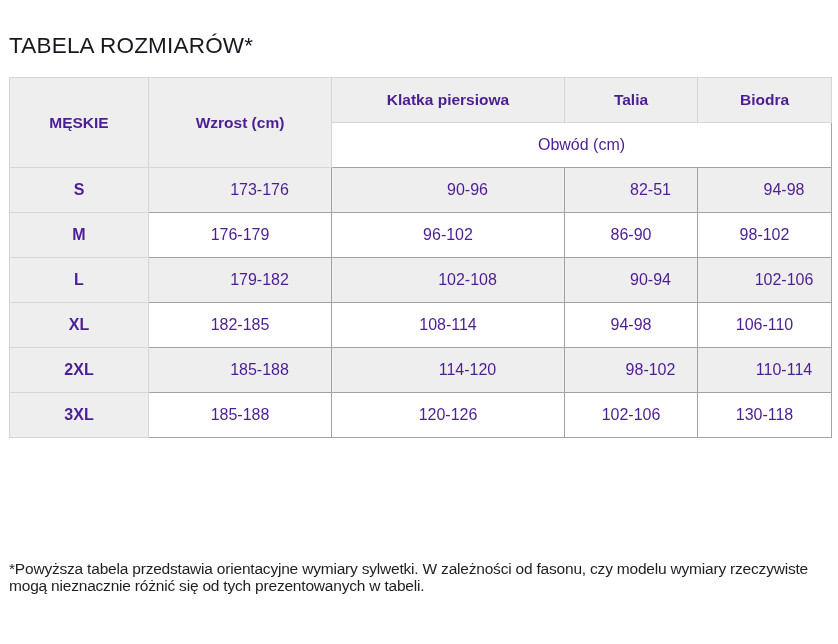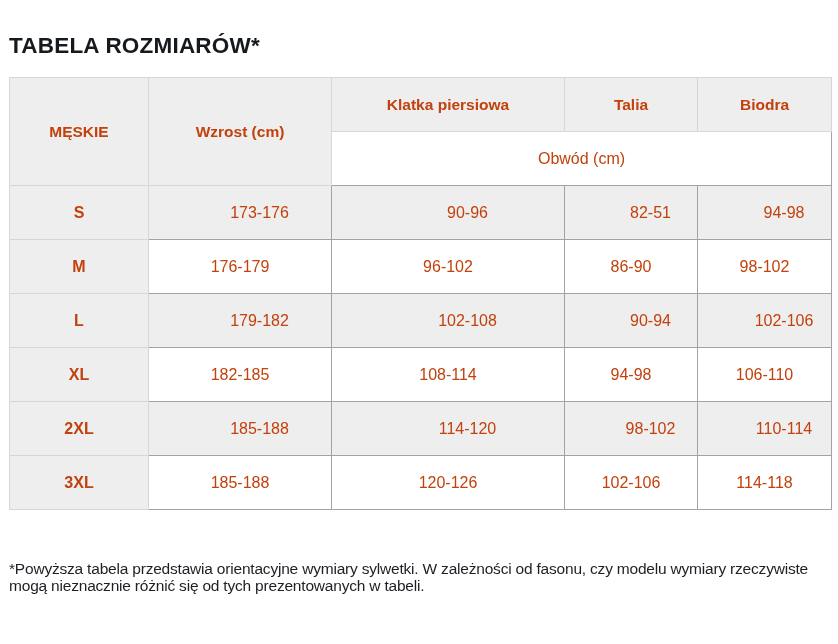--- a/index.html
+++ b/index.html
@@ -1,33 +1,33 @@
 <!DOCTYPE html>
 <html><head>
 <meta charset="utf-8">
 <style>
   * { box-sizing: border-box; margin: 0; padding: 0; }
   html, body { width: 838px; height: 644px; background: #ffffff; overflow: hidden; }
   body { position: relative; font-family: "Liberation Sans", "DejaVu Sans", sans-serif; color: #1a1d22; }
 
   .title {
     position: absolute; left: 9px; top: 33px;
-    font-size: 22.5px; font-weight: bold; letter-spacing: 0.2px; color: #16191e;
+    font-size: 22.5px; font-weight: normal; letter-spacing: 0.2px; color: #16191e;
   }
 
   table.size-table {
     position: absolute; left: 9px; top: 77px;
     border-collapse: collapse; table-layout: fixed;
     width: 822px;
   }
   table.size-table td, table.size-table th {
     text-align: center; vertical-align: middle;
     border: 1px solid #a3a3a3;
-    font-size: 16px; font-weight: normal; color: #c2410c;
-    height: 54px; padding: 0;
+    font-size: 16px; font-weight: normal; color: #4c1d95;
+    height: 45px; padding: 0;
   }
   
   .hdr { background: #eeeeee; font-weight: bold !important; font-size: 15.5px !important; }
   th.hdr, td.size { border-color: #d6d6d6 !important; }
   td.size { background: #eeeeee; font-weight: bold !important; font-size: 16px !important; }
   tr.row-shaded td.val { background: #eeeeee; padding-left: 39px; }
   tr.row-plain td.val { background: #ffffff; }
   td.sub { background: #ffffff; font-size: 16px; }
 
   .footnote {
@@ -95,18 +95,18 @@
     <td class="val">185-188</td>
     <td class="val">114-120</td>
     <td class="val">98-102</td>
     <td class="val">110-114</td>
   </tr>
   <tr class="row-plain">
     <td class="size">3XL</td>
     <td class="val">185-188</td>
     <td class="val">120-126</td>
     <td class="val">102-106</td>
-    <td class="val">114-118</td>
+    <td class="val">130-118</td>
   </tr>
 </tbody>
   </table>
 
 <div class="footnote">*Powyższa tabela przedstawia orientacyjne wymiary sylwetki. W zależności od fasonu, czy modelu wymiary rzeczywiste mogą nieznacznie różnić się od tych prezentowanych w tabeli.</div>
 
 </body></html>

